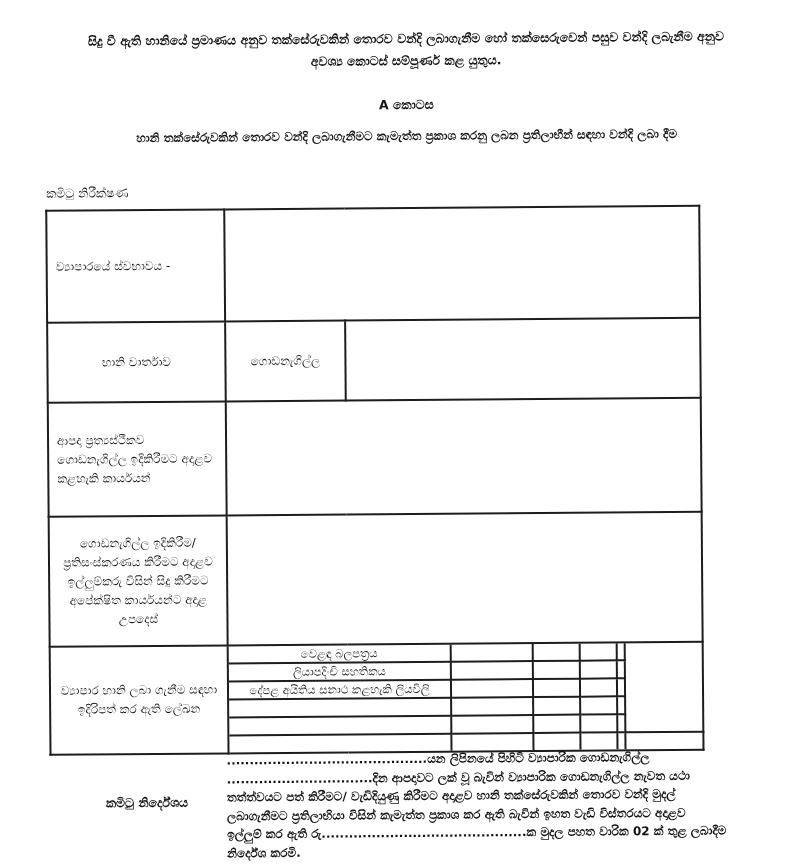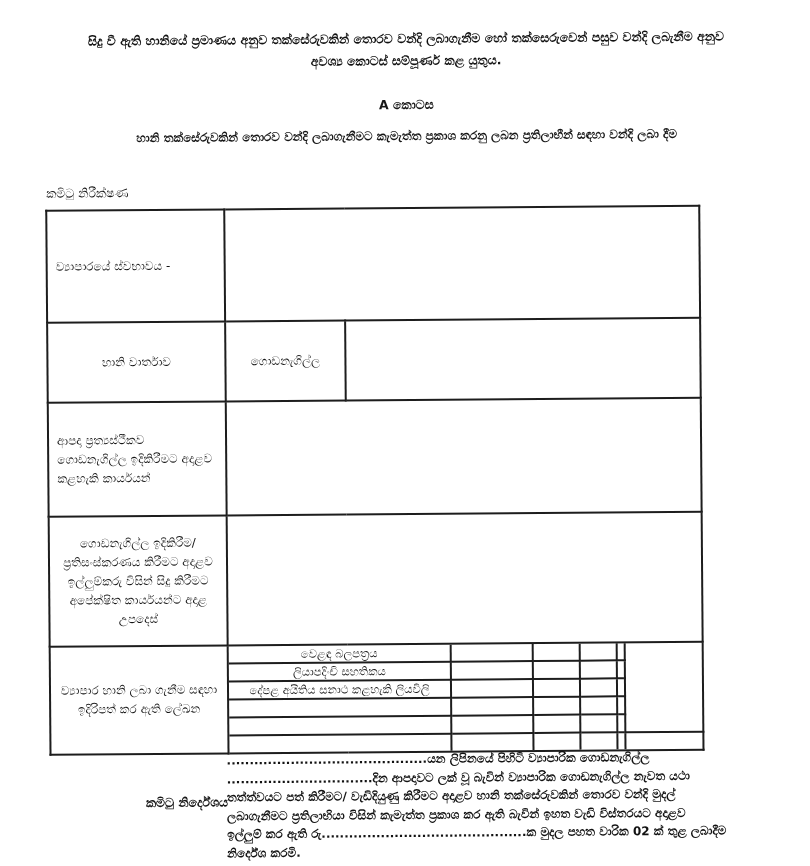--- a/index.html
+++ b/index.html
@@ -103,21 +103,20 @@
   table.sub tr:first-child td { border-top: none; }
   table.sub tr:last-child td  { border-bottom: none; }
   table.sub td:first-child    { border-left: none; }
   table.sub td.rt             { border-right: none; }
   .rec-label {
     position: absolute;
     top: 793px;
     left: 103px;
     font-size: 12.5px;
     font-weight: 700;
-    margin-left: 40px;
   }
   .rec-text {
     position: absolute;
     top: 750px;
     left: 224px;
     width: 482px;
     font-size: 12px;
     font-weight: 600;
     line-height: 18.5px;
     color: #121212;

